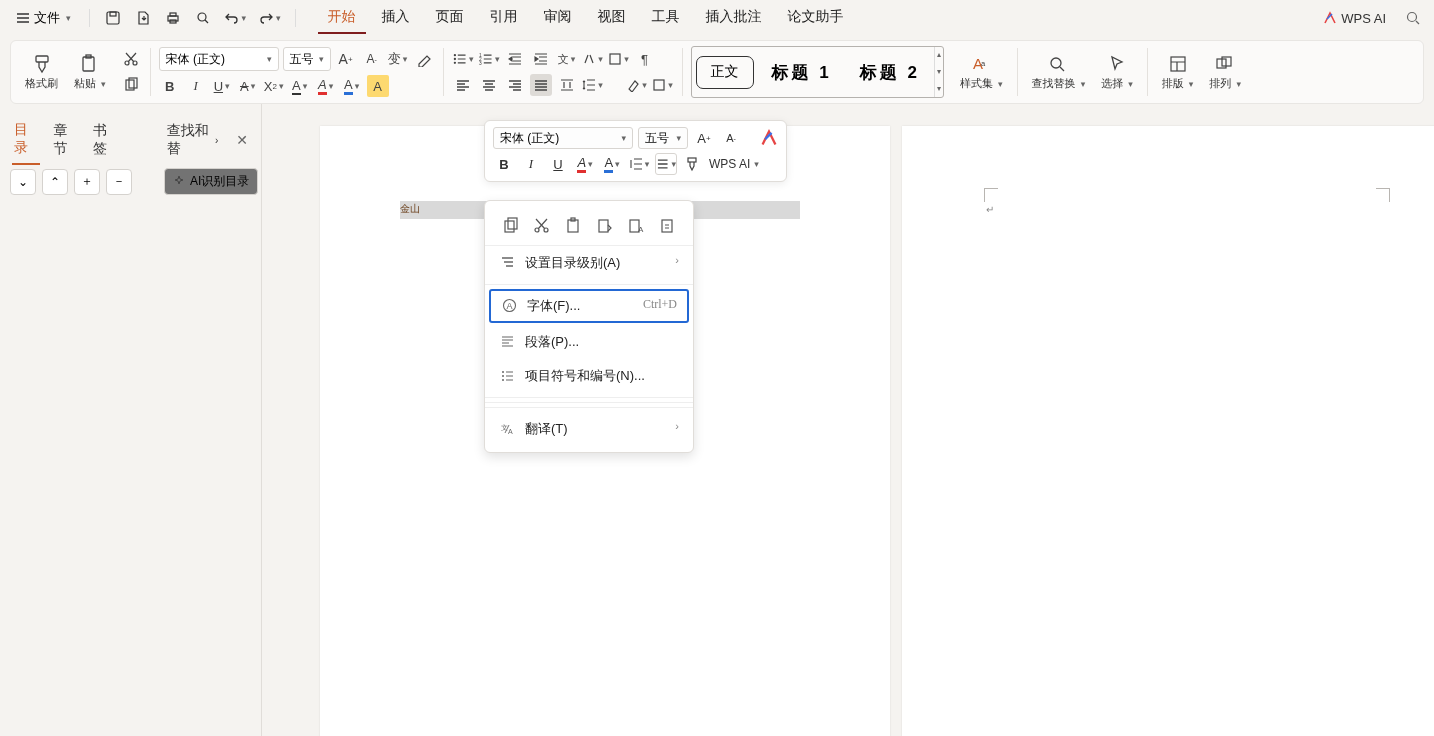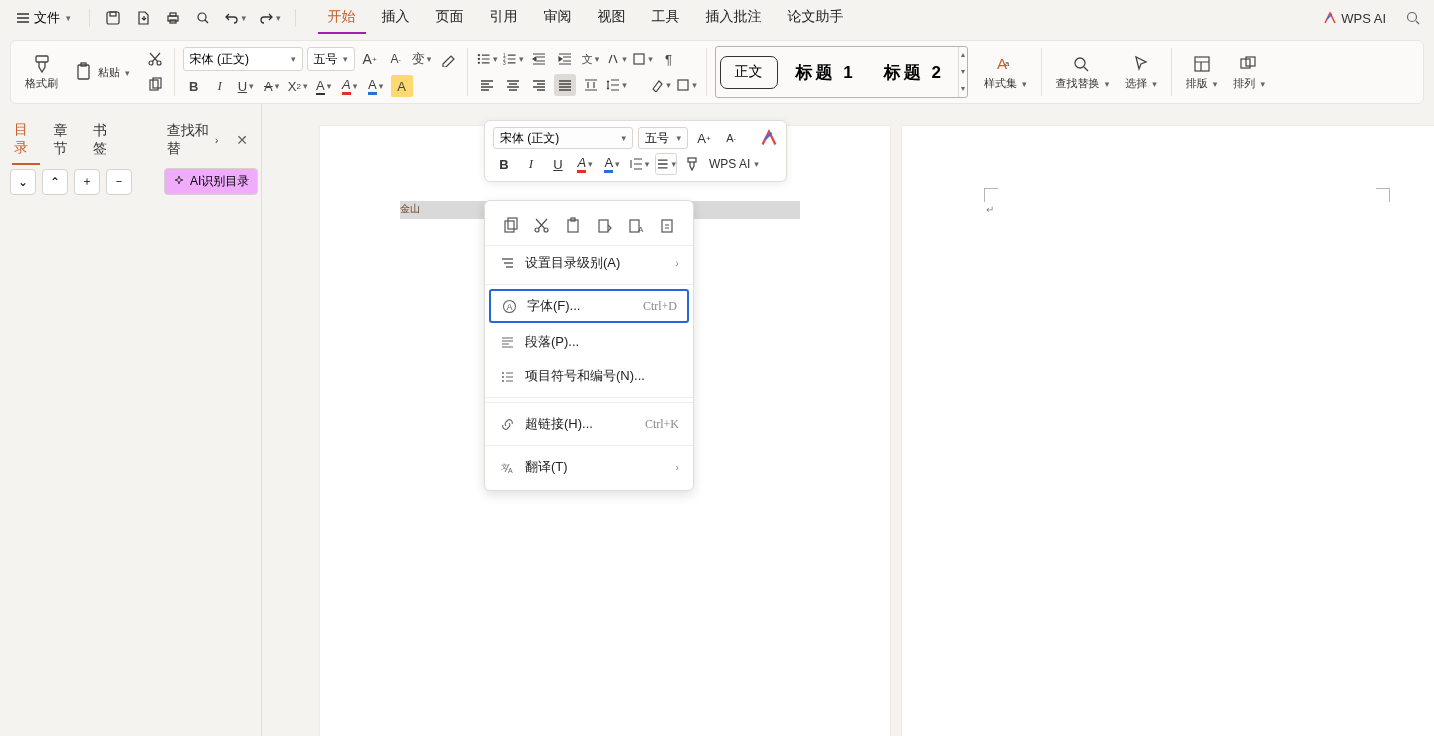--- a/index.html
+++ b/index.html
@@ -4,21 +4,21 @@
 <style>
 * { margin: 0; padding: 0; box-sizing: border-box; font-family: "Microsoft YaHei", "PingFang SC", sans-serif; }
 body { background: #f5f3f0; width: 1434px; height: 736px; overflow: hidden; user-select: none; }
 .top-bar { height: 36px; display: flex; align-items: center; padding: 0 8px; gap: 4px; background: #f5f3f0; }
 .file-btn { display: flex; align-items: center; gap: 4px; padding: 4px 8px; font-size: 13px; cursor: pointer; }
 .icon-btn { width: 26px; height: 26px; display: flex; align-items: center; justify-content: center; cursor: pointer; border-radius: 3px; }
 .dropdown-chevron { font-size: 9px; color: #666; margin-left: 2px; }
 .vsep { width: 1px; height: 18px; background: #ddd; margin: 0 6px; }
 .menu-tabs { display: flex; gap: 6px; margin-left: 12px; }
 .menu-tab { padding: 6px 10px; font-size: 14px; color: #222; cursor: pointer; }
-.menu-tab.active { color: #c95e2a; border-bottom: 2px solid #a21caf; font-weight: 500; }
+.menu-tab.active { color: #c95e2a; border-bottom: 2px solid #7f1d1d; font-weight: 500; }
 .wps-ai { margin-left: auto; display: flex; align-items: center; gap: 14px; }
 .ai-logo { display: flex; align-items: center; gap: 4px; font-size: 13px; color: #333; }
 .ribbon { background: #fbfaf9; border: 1px solid #e8e6e3; border-radius: 6px; margin: 4px 10px; padding: 6px 8px; display: flex; align-items: center; gap: 4px; height: 64px; }
 .ribbon-big { display: flex; flex-direction: column; align-items: center; gap: 2px; cursor: pointer; padding: 2px 6px; }
 .ribbon-big-label { font-size: 11px; color: #333; }
 .ribbon-row { display: flex; align-items: center; gap: 4px; }
 .ribbon-sep { width: 1px; height: 48px; background: #e4e1dd; margin: 0 4px; }
 .font-combo { height: 24px; border: 1px solid #d8d5d1; background: #fff; border-radius: 3px; display: flex; align-items: center; padding: 0 6px; font-size: 12px; cursor: pointer; }
 .font-combo.name { width: 120px; }
 .font-combo.size { width: 48px; }
@@ -30,40 +30,40 @@
 .style-item.hdg { font-weight: 700; font-size: 17px; letter-spacing: 3px; }
 .style-scroll { display: flex; flex-direction: column; justify-content: space-between; border-left: 1px solid #ddd; height: 100%; padding: 2px; }
 .style-scroll span { font-size: 8px; cursor: pointer; color: #666; display:block; line-height:12px; }
 .side-panel-tabs { position: absolute; top: 120px; left: 0; width: 260px; background: #f5f3f0; height: 40px; display: flex; align-items: center; padding: 0 12px; gap: 12px; border-bottom: 0; }
 .sp-tab { font-size: 14px; color: #333; padding: 6px 2px; cursor: pointer; }
 .sp-tab.active { color: #c95e2a; border-bottom: 2px solid #c95e2a; font-weight: 500; }
 .sp-tab-ov { font-size: 14px; color: #333; cursor: pointer; display: flex; align-items: center; margin-left: 36px; }
 .sp-close { cursor: pointer; font-size: 14px; margin-left: 6px; color: #666; }
 .side-toolbar { position: absolute; top: 168px; left: 10px; display: flex; gap: 6px; align-items: center; }
 .side-btn { width: 26px; height: 26px; border: 1px solid #d5d2ce; border-radius: 4px; background: #fff; display: flex; align-items: center; justify-content: center; cursor: pointer; font-size: 12px; }
-.ai-toc-btn { border: 1px solid #d5d2ce; border-radius: 4px; background: #f0abfc; padding: 4px 8px; display: flex; align-items: center; gap: 4px; font-size: 12px; cursor: pointer; }
+.ai-toc-btn { border: 1px solid #d5d2ce; border-radius: 4px; background: #737373; padding: 4px 8px; display: flex; align-items: center; gap: 4px; font-size: 12px; cursor: pointer; }
 .side-panel-line { position: absolute; top: 104px; left: 261px; width: 1px; bottom: 0; background: #e0ddd9; }
 .doc-area { position: absolute; top: 110px; left: 262px; right: 0; bottom: 0; background: #f5f3f0; }
 .page { position: absolute; background: #fff; width: 570px; height: 620px; box-shadow: 0 0 2px rgba(0,0,0,0.1); }
 .page1 { left: 58px; top: 16px; }
 .page2 { left: 640px; top: 16px; }
 .sel-highlight { position: absolute; left: 80px; top: 75px; width: 400px; height: 18px; background: #d9d9d9; }
 .sel-text { position: absolute; left: 80px; top: 76px; font-size: 10px; color: #6b3f1a; }
 .corner-mark { position: absolute; width: 14px; height: 14px; border: 1.5px solid #b8b5b1; border-width: 0; }
 .float-toolbar { position: absolute; left: 484px; top: 120px; background: #fff; border: 1px solid #e0ddd9; border-radius: 6px; box-shadow: 0 2px 8px rgba(0,0,0,0.08); padding: 6px 8px; display: flex; flex-direction: column; gap: 4px; }
 .ft-row { display: flex; align-items: center; gap: 5px; }
 .ft-combo { height: 22px; border: 1px solid #d8d5d1; border-radius: 3px; display: flex; align-items: center; padding: 0 6px; font-size: 12px; background: #fdfdfd; cursor: pointer; }
 .ft-combo.name { width: 140px; justify-content: space-between; }
 .ft-combo.size { width: 50px; justify-content: space-between; }
 .ft-icon { width: 22px; height: 22px; display: flex; align-items: center; justify-content: center; cursor: pointer; border-radius: 3px; font-size: 13px; color: #333; }
 .ft-icon.box { border: 1px solid #d8d5d1; }
 .context-menu { position: absolute; left: 484px; top: 200px; width: 210px; background: #fff; border: 1px solid #e0ddd9; border-radius: 6px; box-shadow: 0 4px 12px rgba(0,0,0,0.12); padding: 6px 0; }
 .ctx-top { display: flex; gap: 12px; padding: 8px 16px 10px; border-bottom: 1px solid #eee; }
 .ctx-top-icon { width: 20px; height: 20px; cursor: pointer; color: #555; display: flex; align-items: center; justify-content: center; }
-.ctx-item { display: flex; align-items: center; padding: 8px 14px; font-size: 13px; color: #222; cursor: pointer; gap: 10px; position: relative; }
+.ctx-item { display: flex; align-items: flex-start; padding: 8px 14px; font-size: 13px; color: #222; cursor: pointer; gap: 10px; position: relative; }
 .ctx-item.selected { border: 2px solid #2368d4; border-radius: 3px; margin: 2px 4px; padding: 6px 10px; }
 .ctx-item .shortcut { margin-left: auto; color: #888; font-size: 12px; font-family: Liberation Serif, serif; }
 .ctx-item .arrow { margin-left: auto; color: #888; font-size: 11px; }
 .ctx-sep { height: 1px; background: #eee; margin: 4px 0; }
 .ctx-icon { width: 16px; height: 16px; color: #666; display: flex; align-items: center; justify-content: center; }
 svg { display: block; }
 .page-corner-tl { left: 82px; top: 62px; border-left-width:1.5px; border-top-width:1.5px; border-style:solid; }
 .page-corner-tr { right: 82px; top: 62px; border-right-width:1.5px; border-top-width:1.5px; border-style:solid; }
 </style>
 </head>
@@ -146,21 +146,21 @@
 
 <div class="ribbon">
   <div class="ribbon-big">
     <svg width="22" height="20" viewBox="0 0 22 20">
         <rect x="5" y="2" width="12" height="6" rx="1" fill="none" stroke="#444" stroke-width="1.3"></rect>
         <path d="M8 8v5l3 5 3-5V8" fill="none" stroke="#444" stroke-width="1.3"></path>
       </svg>
     <span class="ribbon-big-label">格式刷</span>
   </div>
   <div style="display:flex;flex-direction:column;gap:2px">
-    <div class="ribbon-big" style="flex-direction:row">
+    <div class="ribbon-big" style="flex-direction:column">
       <svg width="22" height="20" viewBox="0 0 22 20">
           <rect x="4" y="3" width="11" height="14" rx="1" fill="none" stroke="#444" stroke-width="1.3"></rect>
           <rect x="7" y="1" width="5" height="3" fill="none" stroke="#444" stroke-width="1.3"></rect>
         </svg>
       <span class="ribbon-big-label"><span>粘贴</span> <span class="dropdown-chevron">▾</span></span>
     </div>
   </div>
   <div style="display:flex;flex-direction:column;gap:4px;margin-left:4px">
     <div class="small-icon">
         <svg width="16" height="16" viewBox="0 0 16 16">
@@ -547,29 +547,20 @@
           <circle cx="3" cy="4" r="1" fill="#666"></circle>
           <circle cx="3" cy="8" r="1" fill="#666"></circle>
           <circle cx="3" cy="12" r="1" fill="#666"></circle>
           <path d="M6 4h7M6 8h7M6 12h7" stroke="#666" stroke-width="1.2"></path>
         </svg>
       </span>
     <span>项目符号和编号(N)...</span>
   </div>
   <div class="ctx-sep"></div>
   <div class="ctx-sep"></div>
-  <div class="ctx-item">
-    <span class="ctx-icon">
-        <svg width="15" height="15" viewBox="0 0 15 15">
-          <path d="M6 9a3 3 0 010-4l2-2a3 3 0 014 4M9 6a3 3 0 010 4l-2 2a3 3 0 01-4-4" fill="none" stroke="#666" stroke-width="1.1"></path>
-        </svg>
-      </span>
-    <span>超链接(H)...</span>
-    <span class="shortcut">Ctrl+K</span>
-  </div>
   <div class="ctx-sep"></div>
   <div class="ctx-item">
     <span class="ctx-icon">
         <svg width="15" height="15" viewBox="0 0 15 15">
           <text x="1" y="9" font-size="7" fill="#666">文</text>
           <text x="8" y="13" font-size="7" fill="#666">A</text>
           <path d="M9 4l-4 8" stroke="#666" stroke-width="0.9"></path>
         </svg>
       </span>
     <span>翻译(T)</span>

